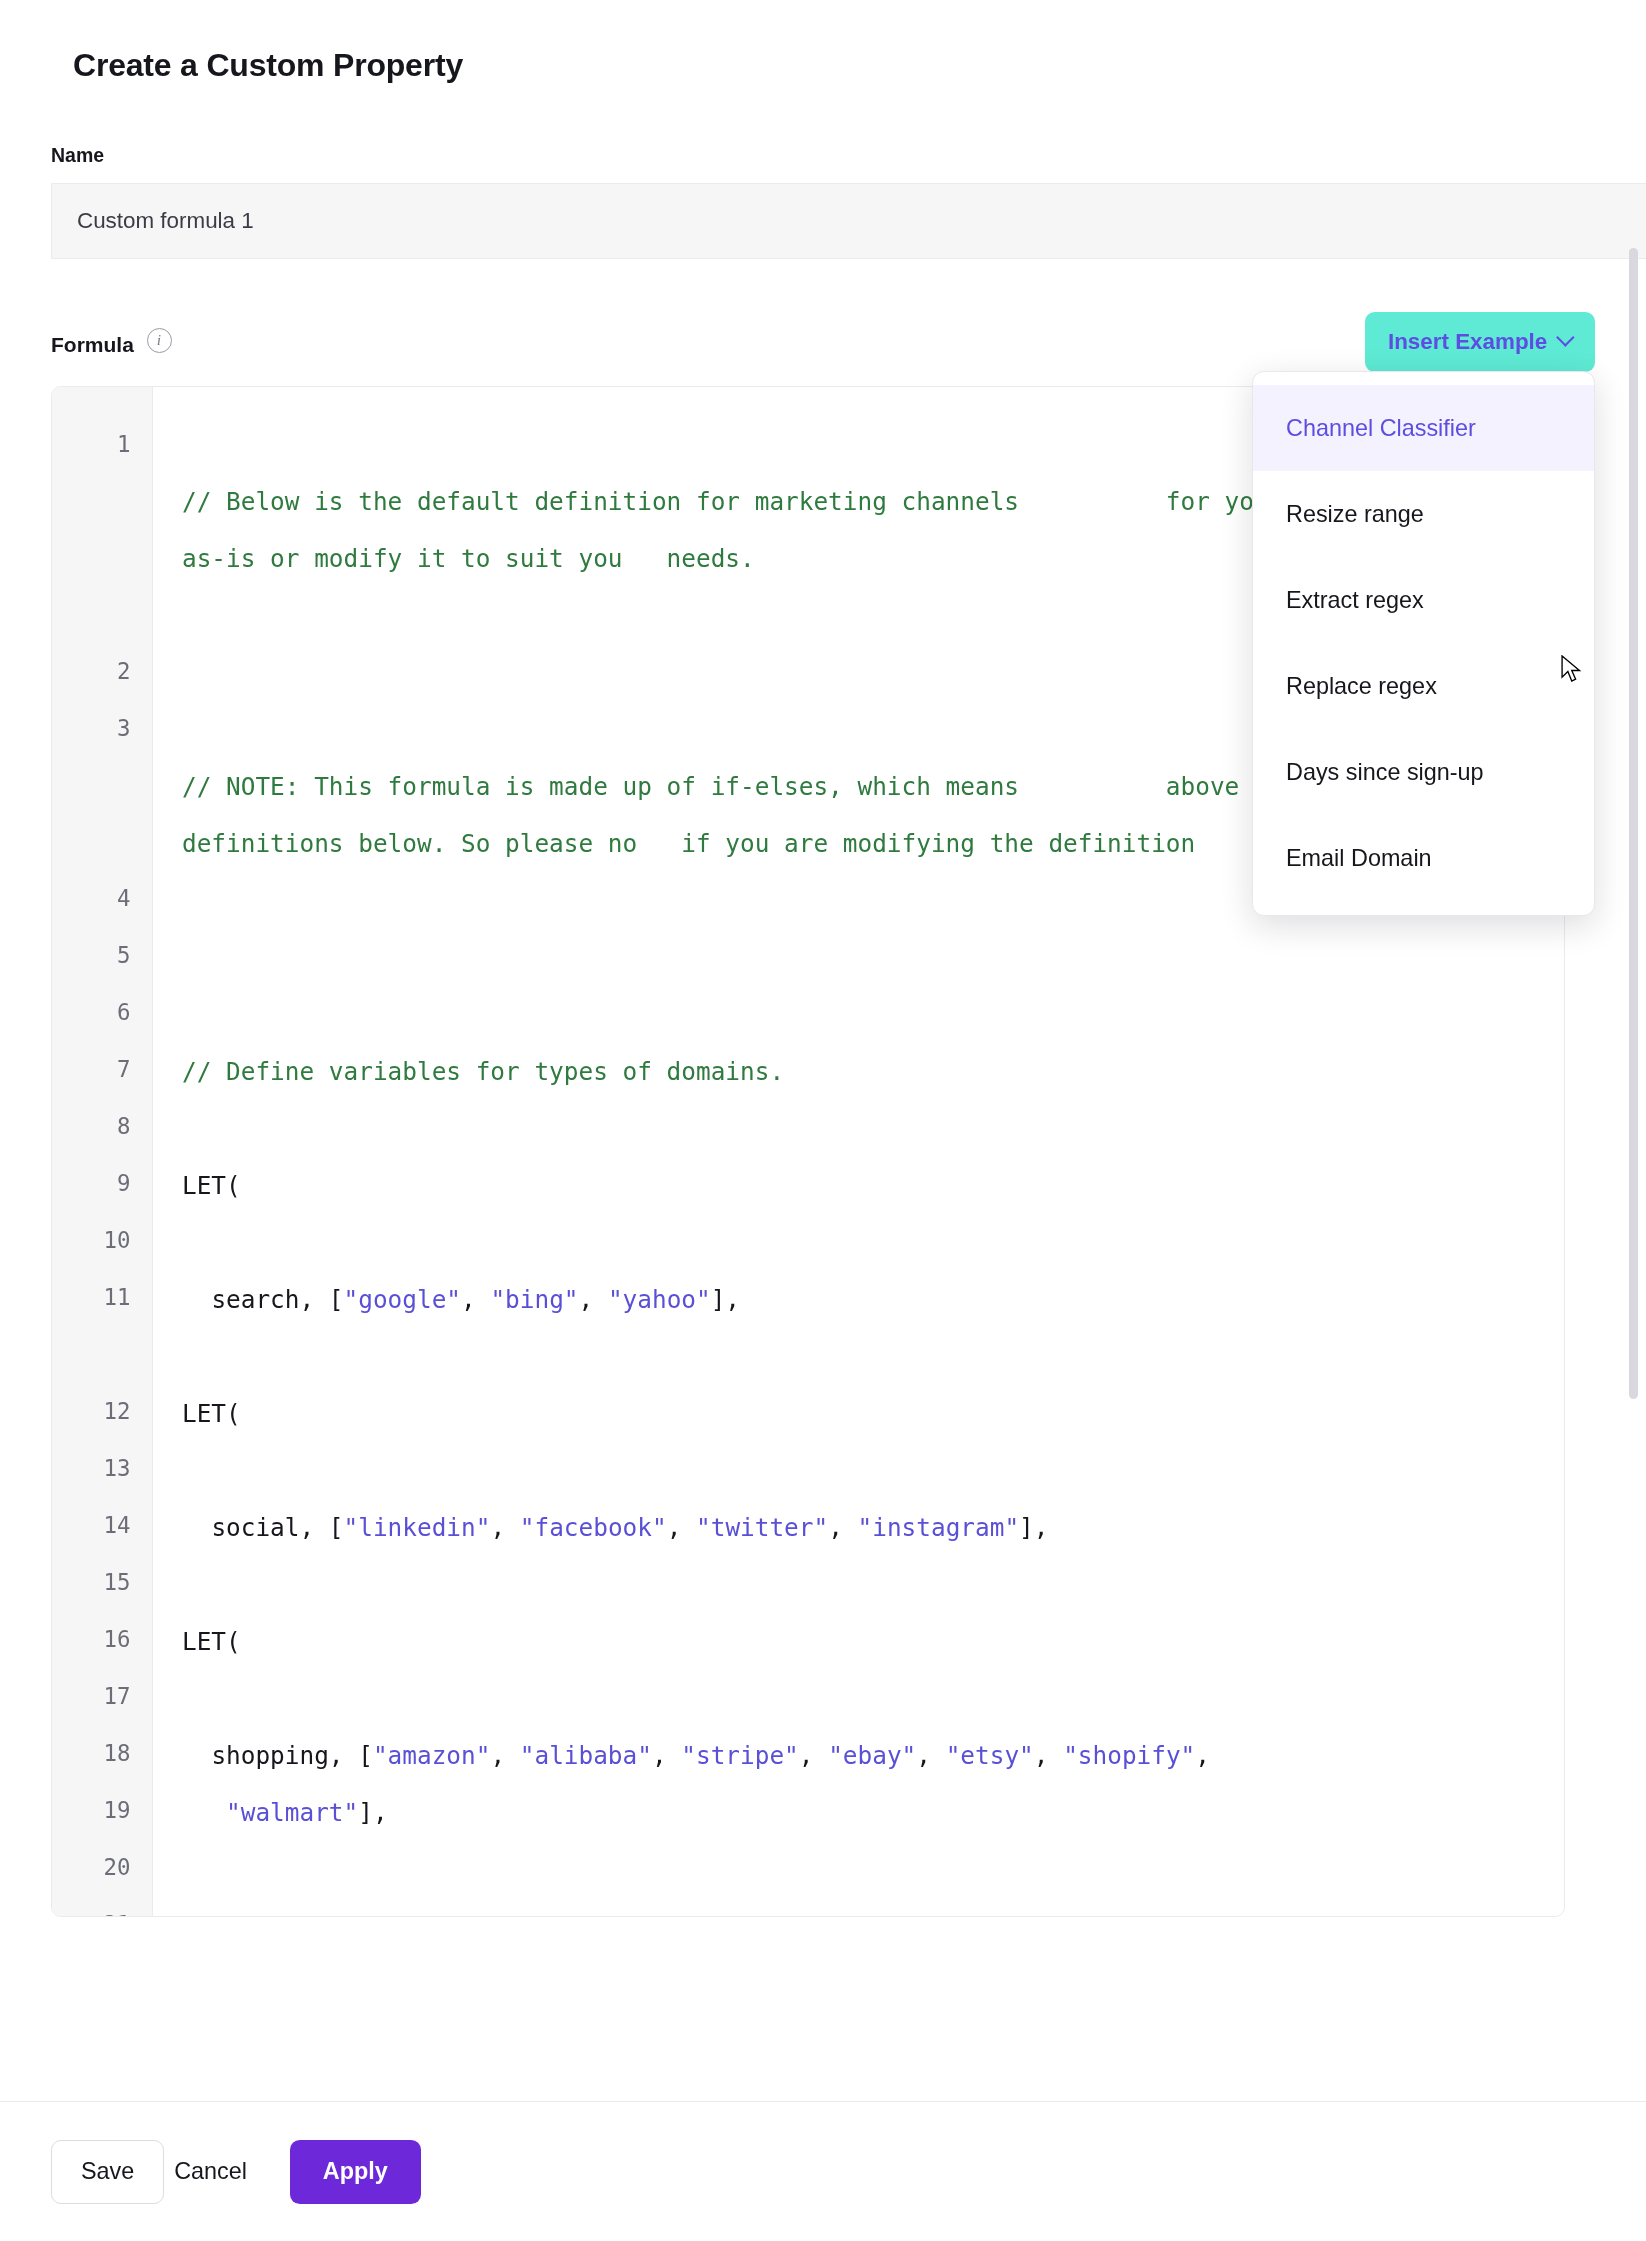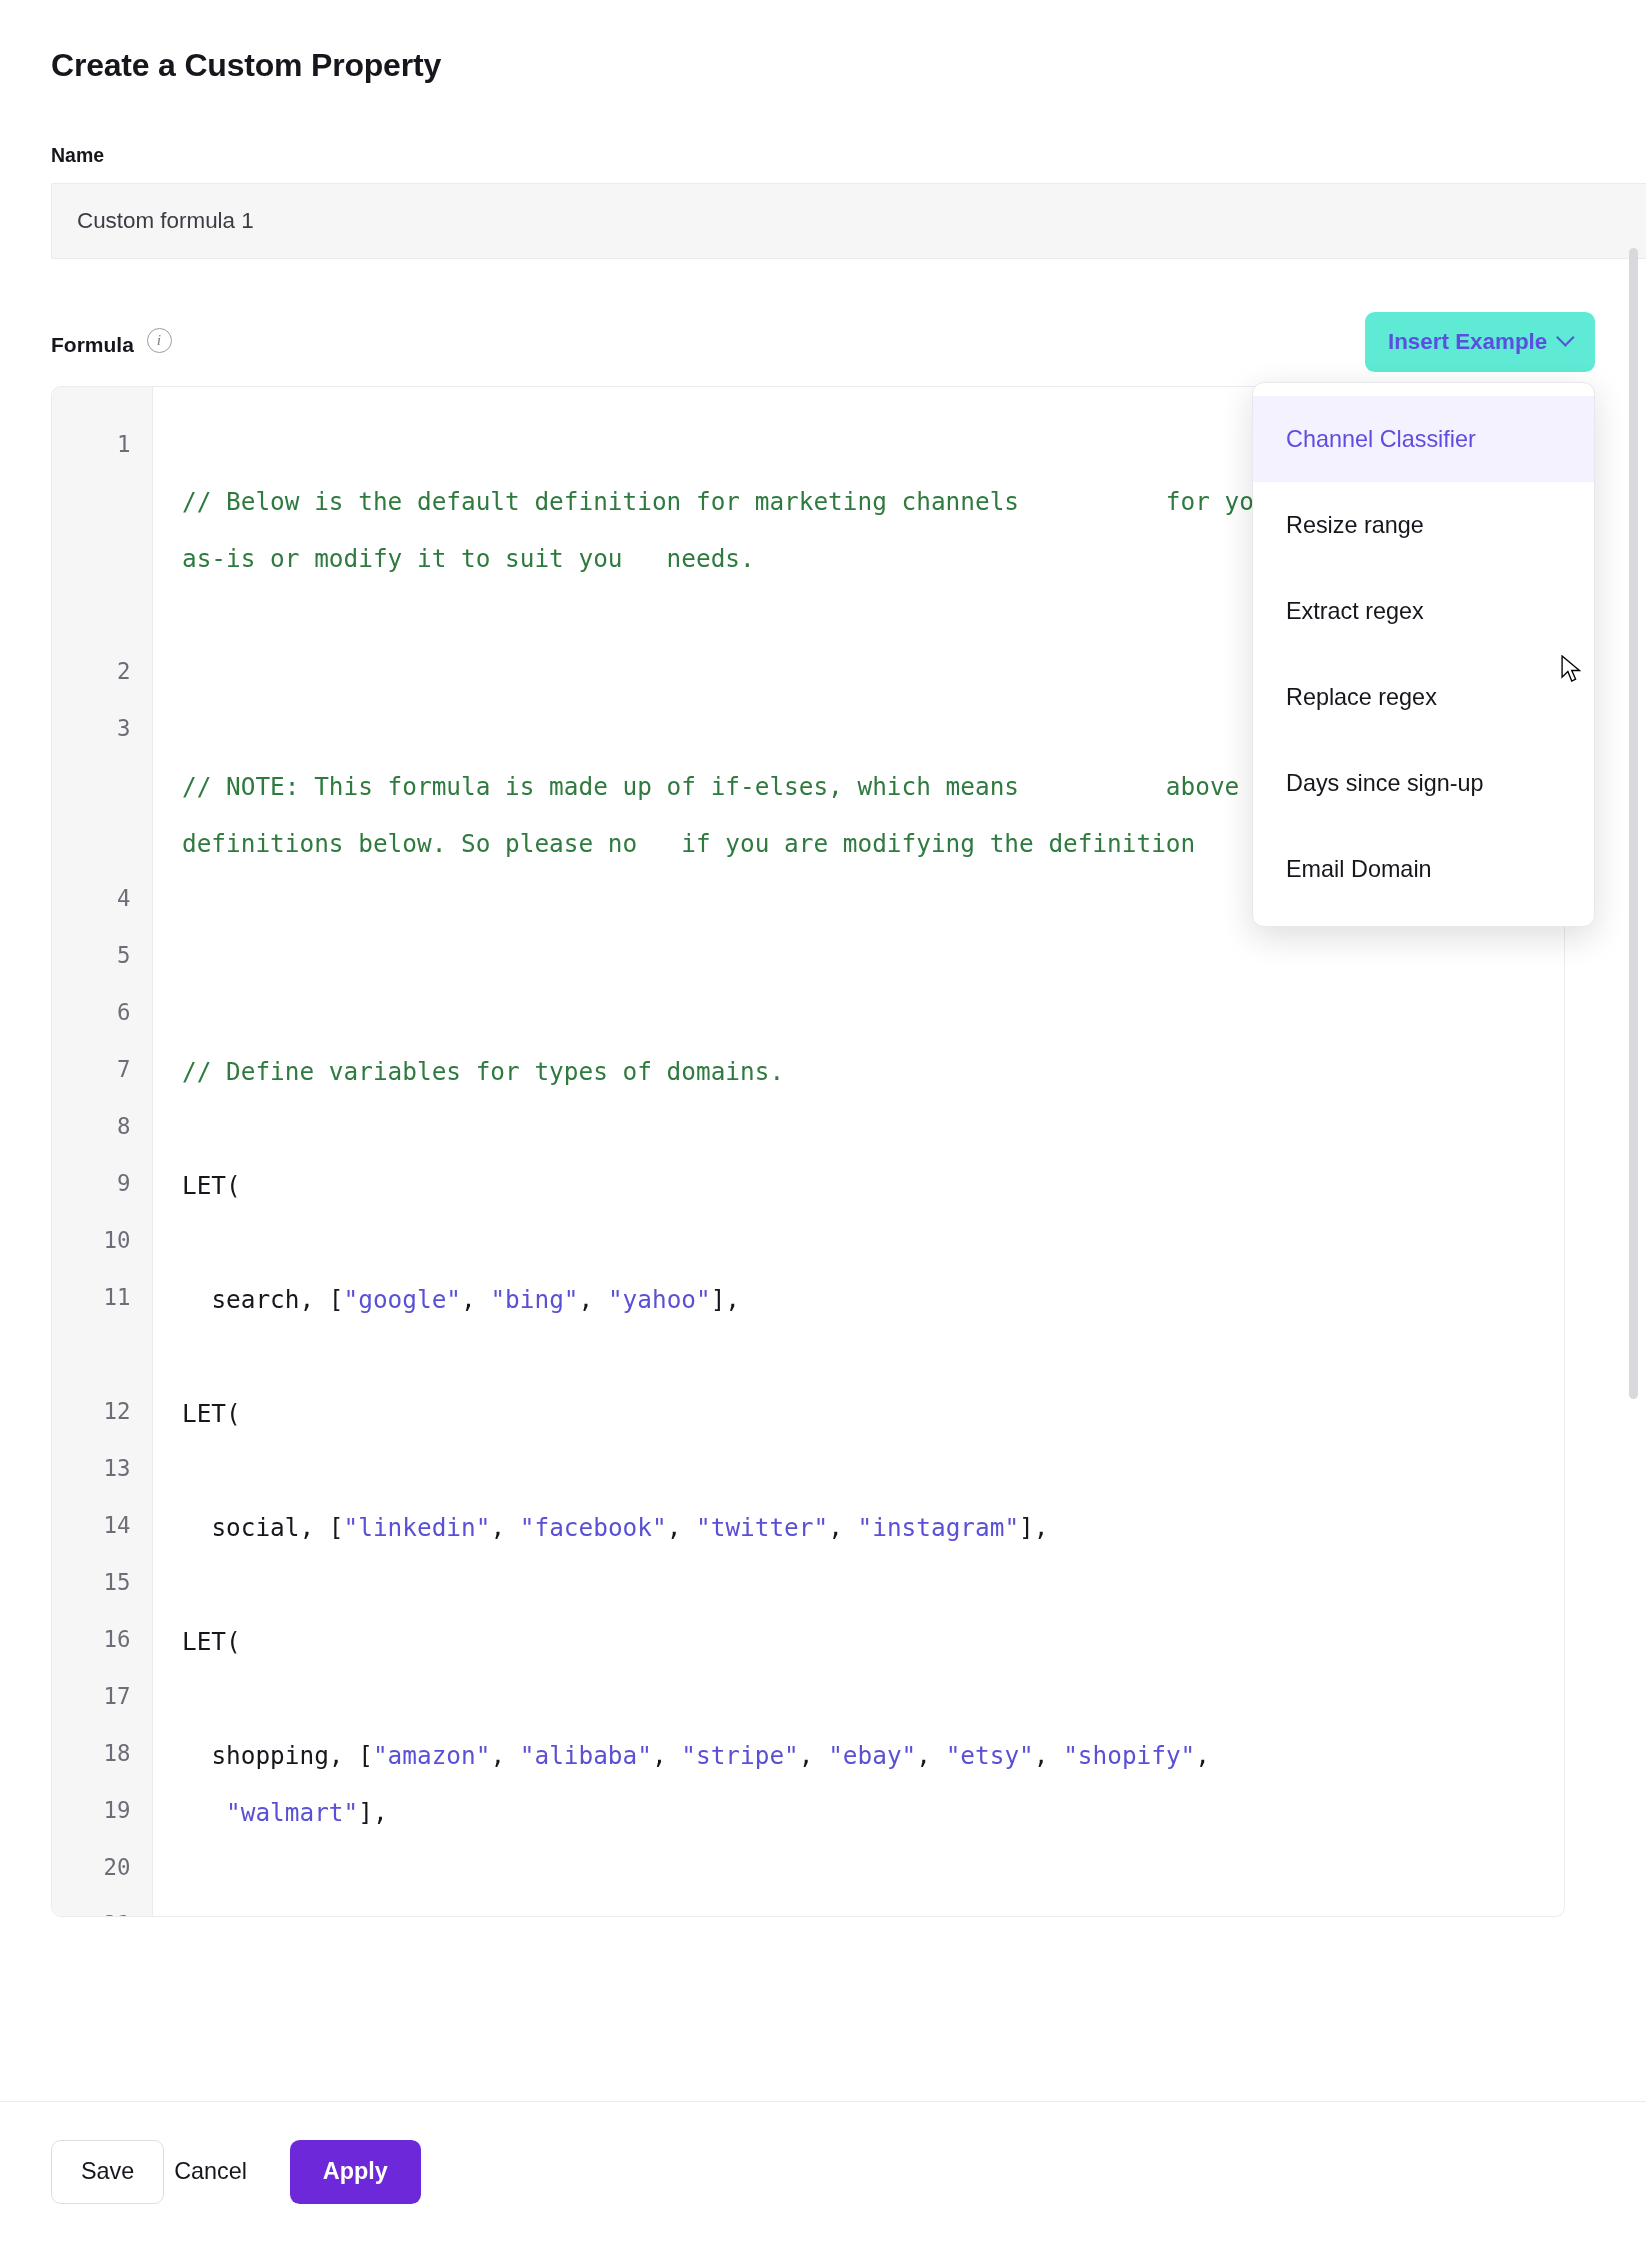--- a/index.html
+++ b/index.html
@@ -18,21 +18,21 @@
     position: absolute;
     left: 0; top: 0;
     width: 1646px;
     height: 2241px;
     background: #ffffff;
     border-radius: 17.6px;
     display: flex;
     flex-direction: column;
   }
   .dialog-header {
-    padding: 47px 51px 0 51px;
+    padding: 47px 51px 0 73px;
   }
   .dialog-title {
     font-size: 32px;
     font-weight: bold;
     color: #16161d;
     letter-spacing: -0.2px;
   }
   .dialog-body {
     flex: 1;
     padding: 0 51px;
@@ -108,21 +108,21 @@
     width: 12.7px; height: 12.7px;
     border-right: 2.5px solid #5d4de0;
     border-bottom: 2.5px solid #5d4de0;
     transform: rotate(45deg) translate(-2.9px, -2.9px);
   }
 
   
   .dropdown {
     position: absolute;
     right: 0;
-    top: 64px;
+    top: 53px;
     width: 343px;
     background: #ffffff;
     border: 1px solid #e8e8ec;
     border-radius: 11.7px;
     box-shadow: 0 9.8px 33px rgba(20,20,35,0.14);
     padding: 13.7px 0;
     z-index: 40;
   }
   .dd-item {
     height: 86px;

